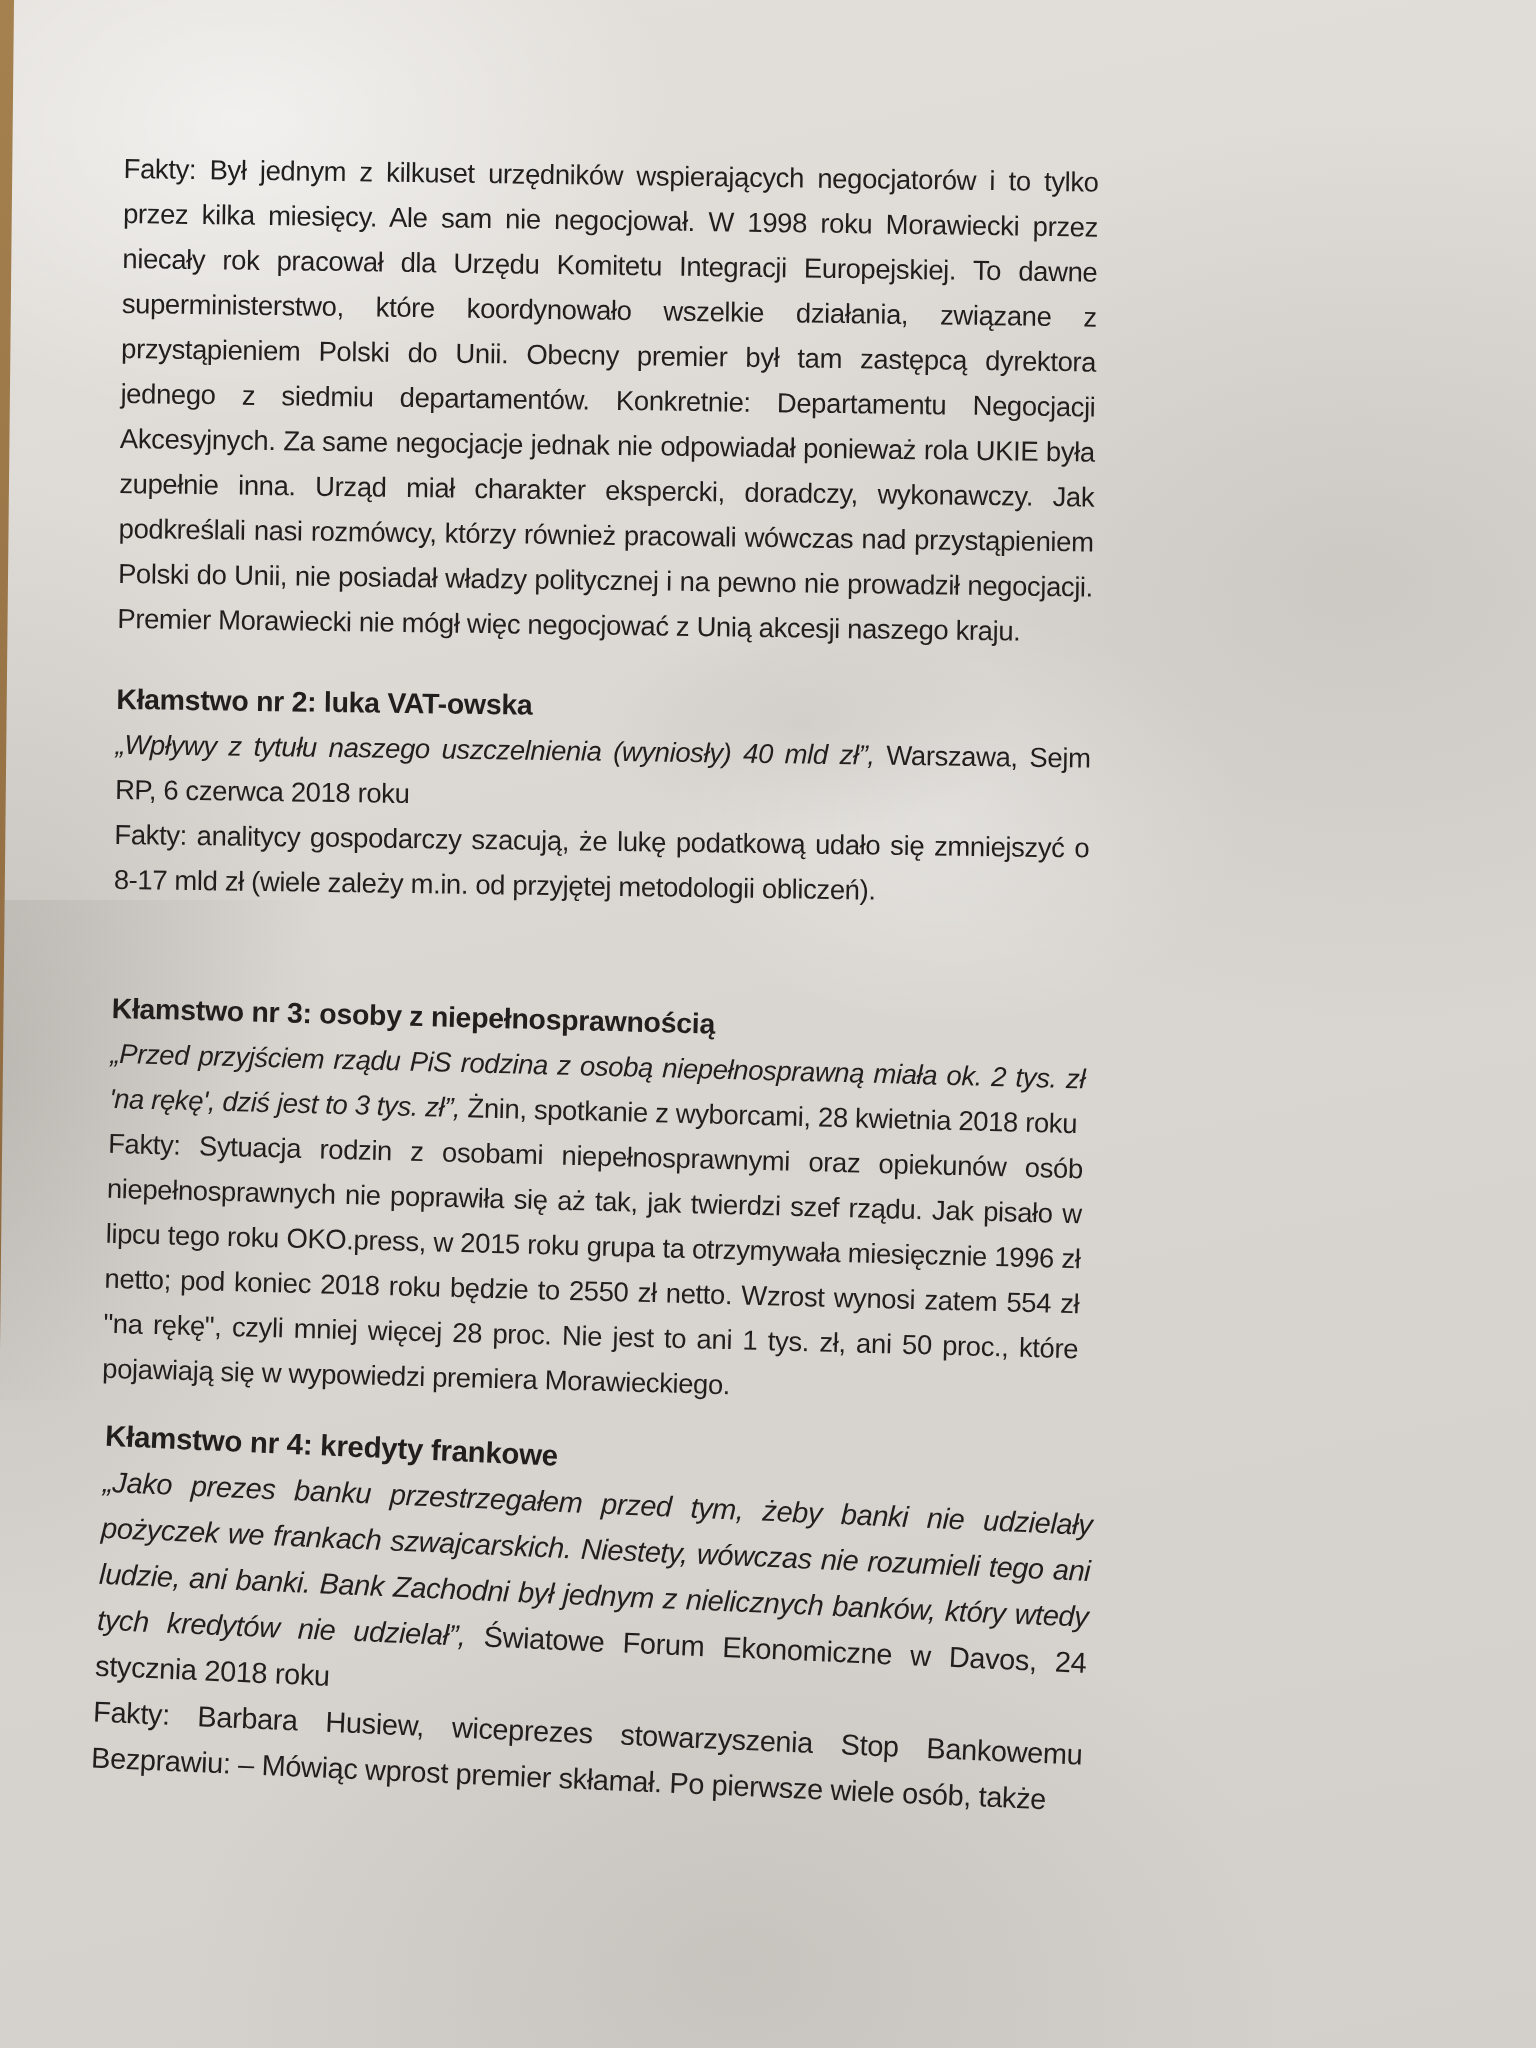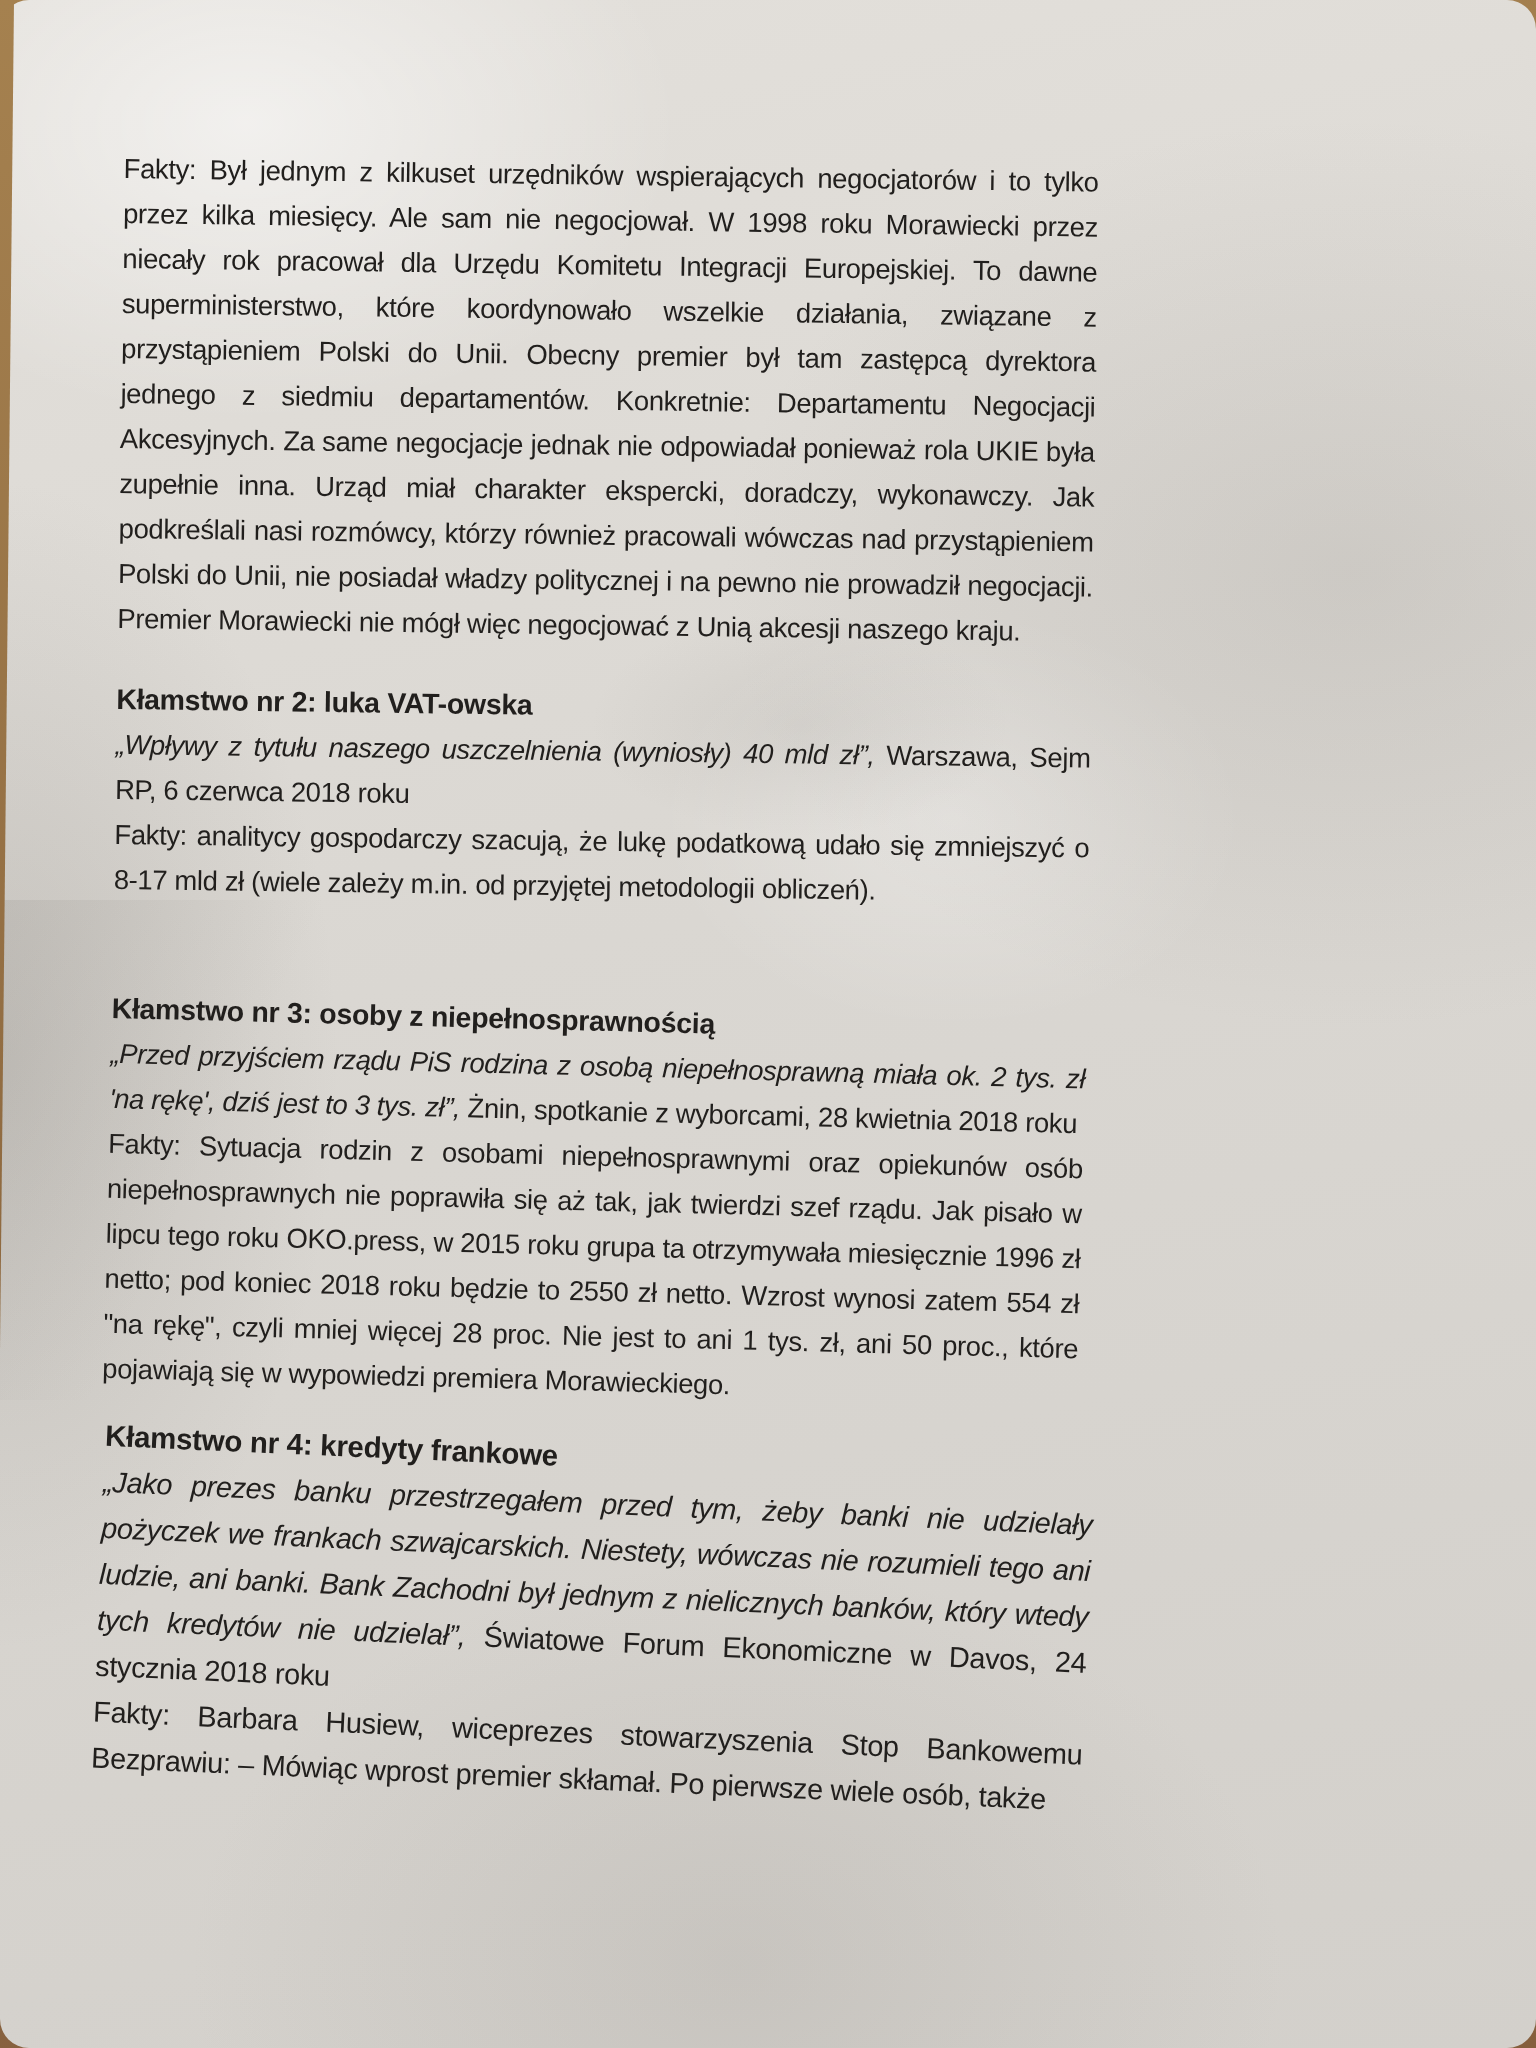--- a/index.html
+++ b/index.html
@@ -22,21 +22,20 @@
   .paper {
     position: absolute;
     inset: 0;
     background:
       radial-gradient(ellipse 700px 480px at 16% 6%, rgba(255,255,255,0.55), rgba(255,255,255,0) 62%),
       radial-gradient(ellipse 900px 650px at 88% 28%, rgba(150,146,140,0.22), rgba(150,146,140,0) 70%),
       radial-gradient(ellipse 520px 900px at 0% 52%, rgba(140,136,130,0.28), rgba(140,136,130,0) 65%),
       radial-gradient(ellipse 760px 560px at 48% 96%, rgba(160,156,150,0.25), rgba(160,156,150,0) 72%),
       radial-gradient(ellipse 420px 300px at 62% 40%, rgba(255,255,255,0.28), rgba(255,255,255,0) 70%),
       linear-gradient(168deg, #e3e0db 0%, #dad7d2 45%, #d3d0cb 100%);
-    border-radius: 29px;
   }
   
   .crease-1 {
     position: absolute;
     left: 0; top: 900px;
     width: 700px; height: 500px;
     background: linear-gradient(115deg, rgba(120,116,110,0.14) 0%, rgba(120,116,110,0) 35%);
     pointer-events: none;
   }
   .crease-2 {

